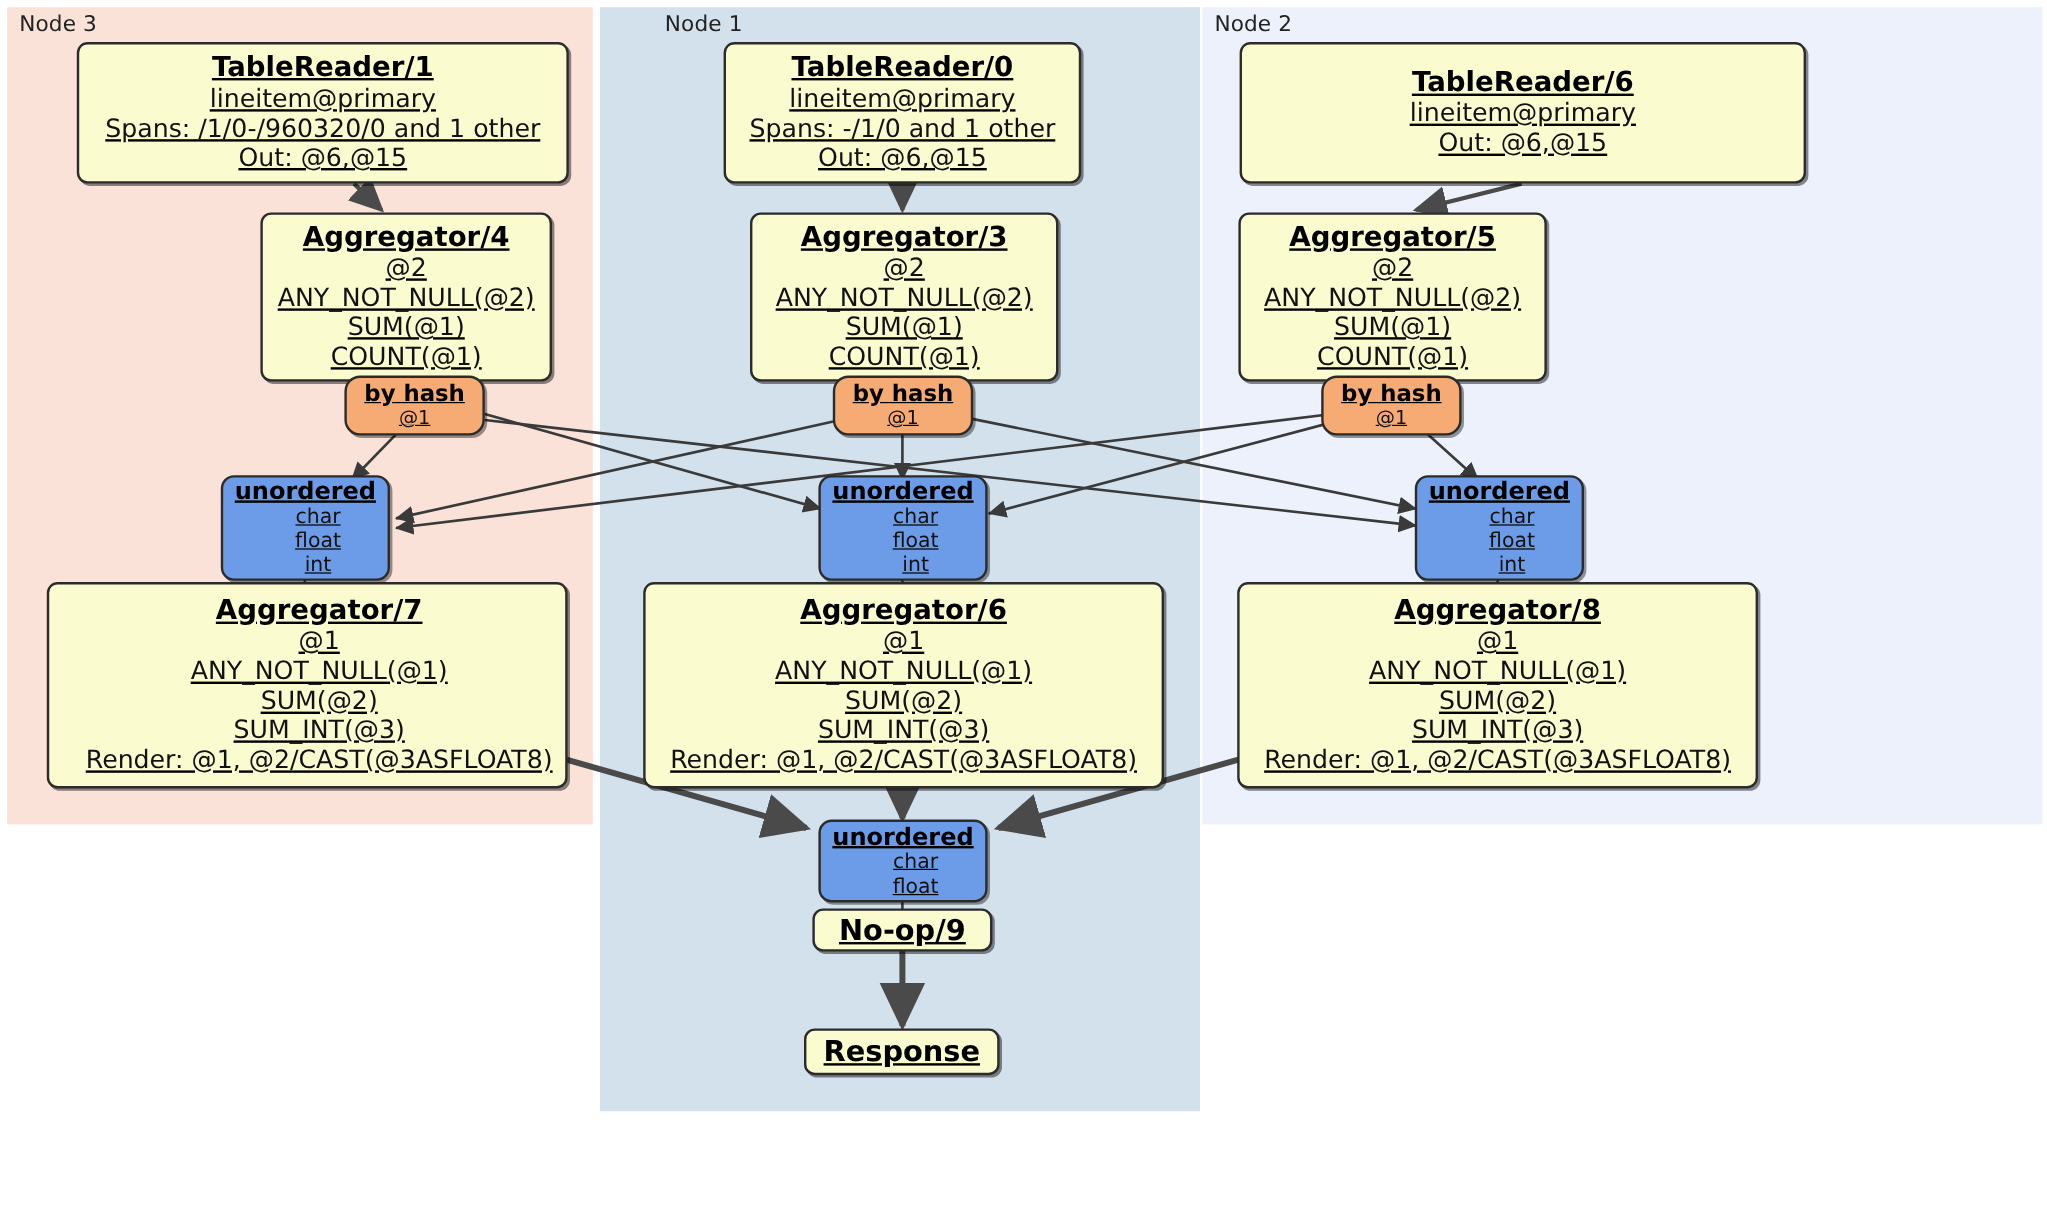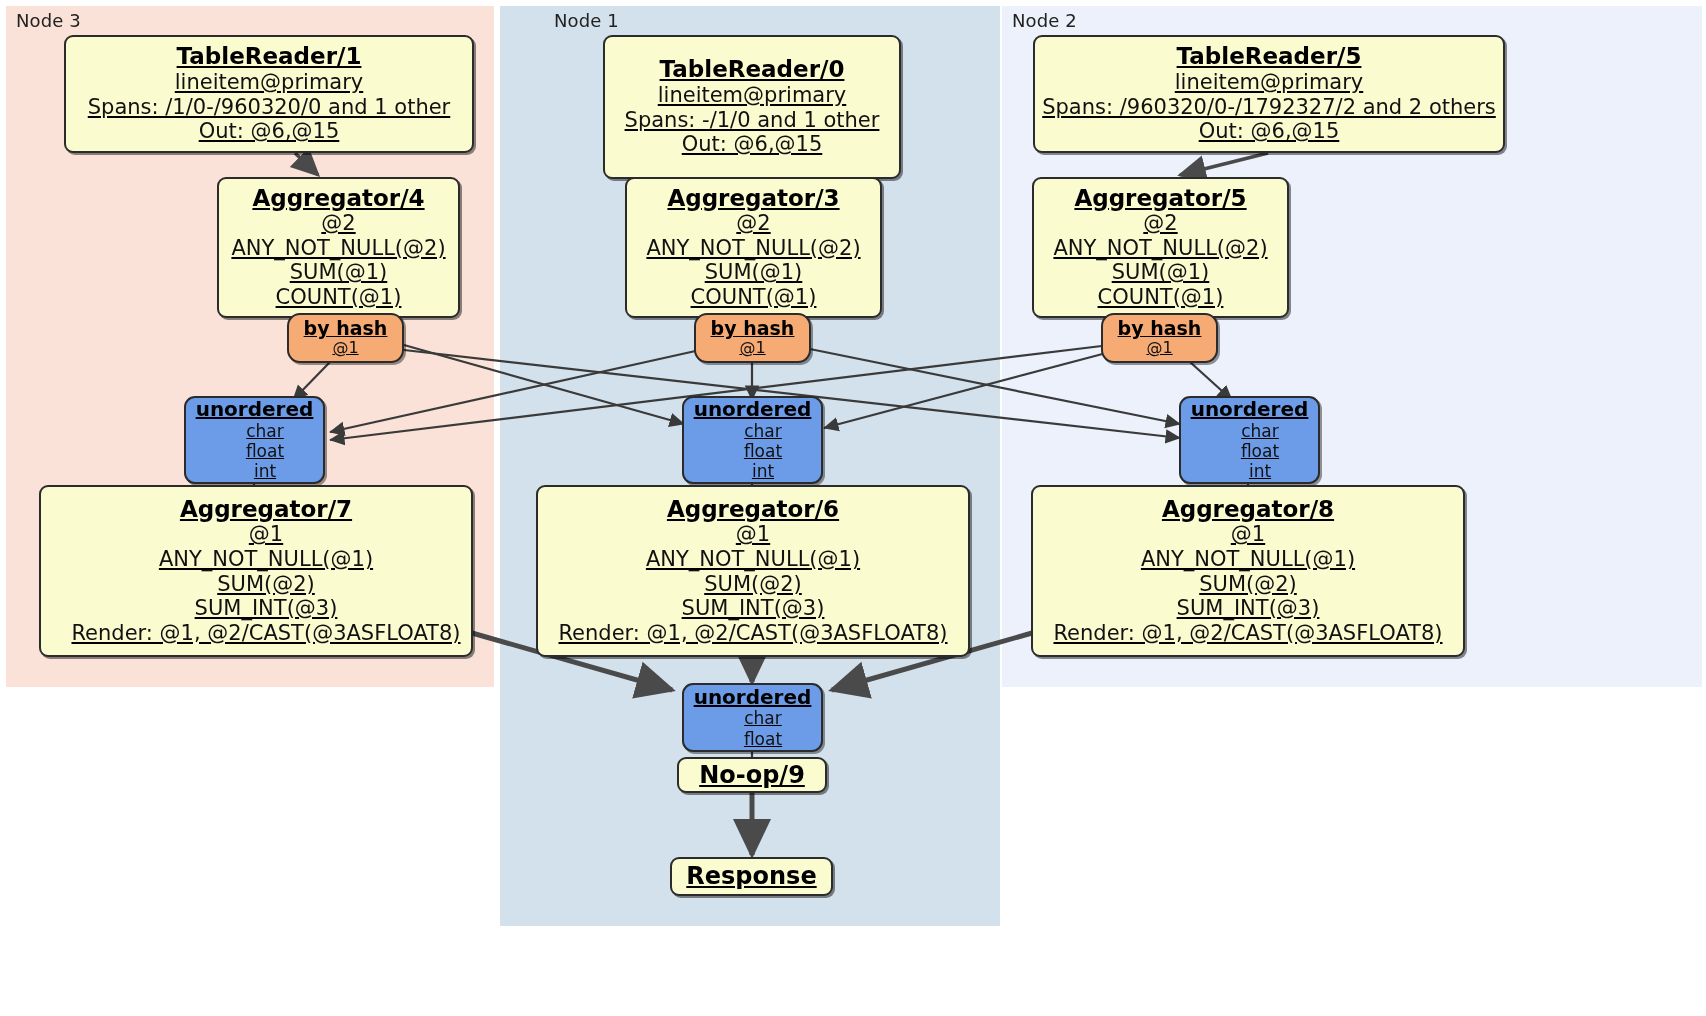--- a/index.html
+++ b/index.html
@@ -89,31 +89,30 @@
     <path class="thick" d="M752,791 L752,855" marker-end="url(#ah)"></path>
   </svg>
 
   <div class="box proc" style="left:64px;top:35px;width:410px;height:118px;">
     <div class="title">TableReader/1</div>
     <div class="line">lineitem@primary</div>
     <div class="line">Spans: /1/0-/960320/0 and 1 other</div>
     <div class="line">Out: @6,@15</div>
   </div>
 
-  <div class="box proc" style="left:603px;top:35px;width:298px;height:144px;">
+  <div class="box proc" style="left:603px;top:35px;width:298px;height:118px;">
     <div class="title">TableReader/0</div>
     <div class="line">lineitem@primary</div>
     <div class="line">Spans: -/1/0 and 1 other</div>
     <div class="line">Out: @6,@15</div>
   </div>
 
   <div class="box proc" style="left:1033px;top:35px;width:472px;height:118px;">
-    <div class="title">TableReader/5</div>
+    <div class="title">TableReader/6</div>
     <div class="line">lineitem@primary</div>
-    <div class="line">Spans: /960320/0-/1792327/2 and 2 others</div>
     <div class="line">Out: @6,@15</div>
   </div>
 
   <div class="box proc" style="left:217px;top:177px;width:243px;height:141px;">
     <div class="title">Aggregator/4</div>
     <div class="line">@2</div>
     <div class="line">ANY_NOT_NULL(@2)</div>
     <div class="line">SUM(@1)</div>
     <div class="line">COUNT(@1)</div>
   </div>

